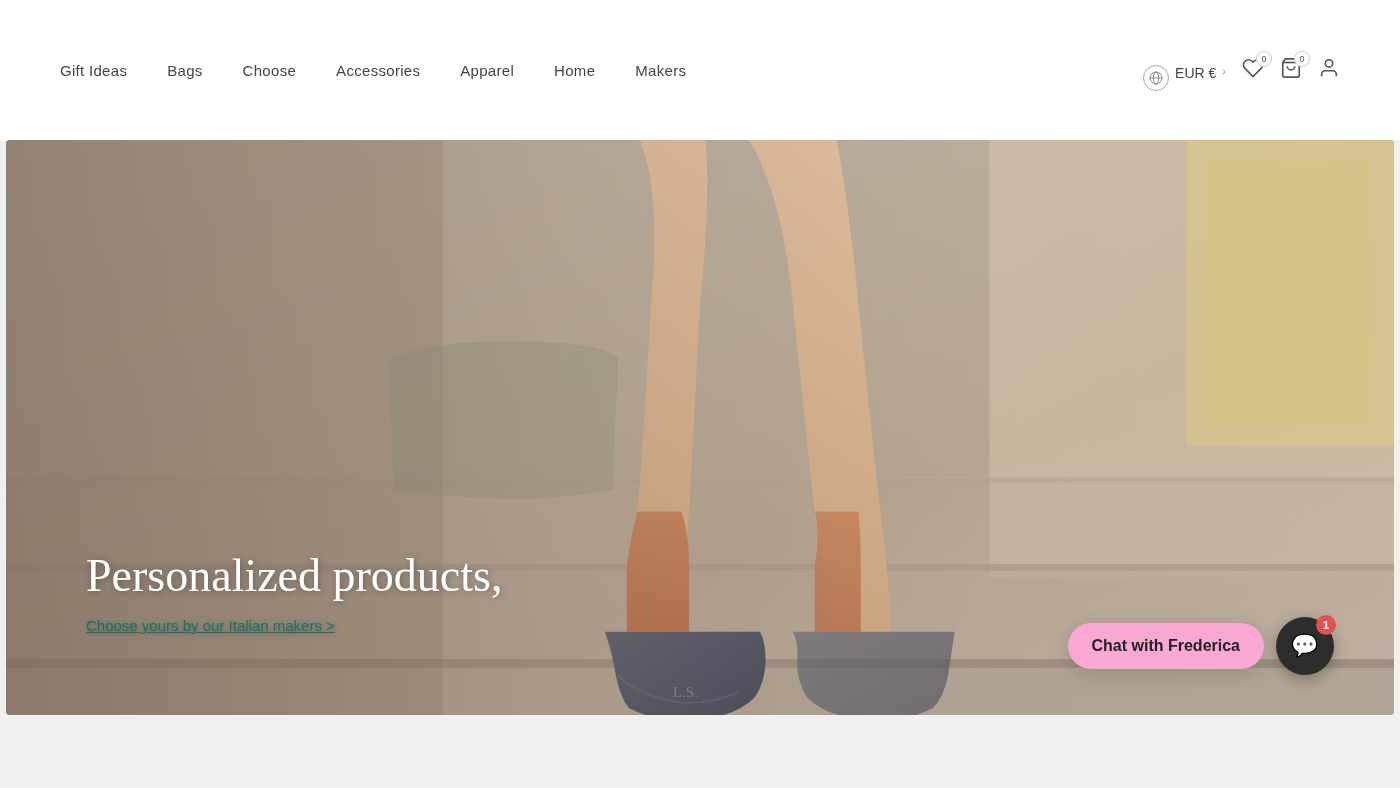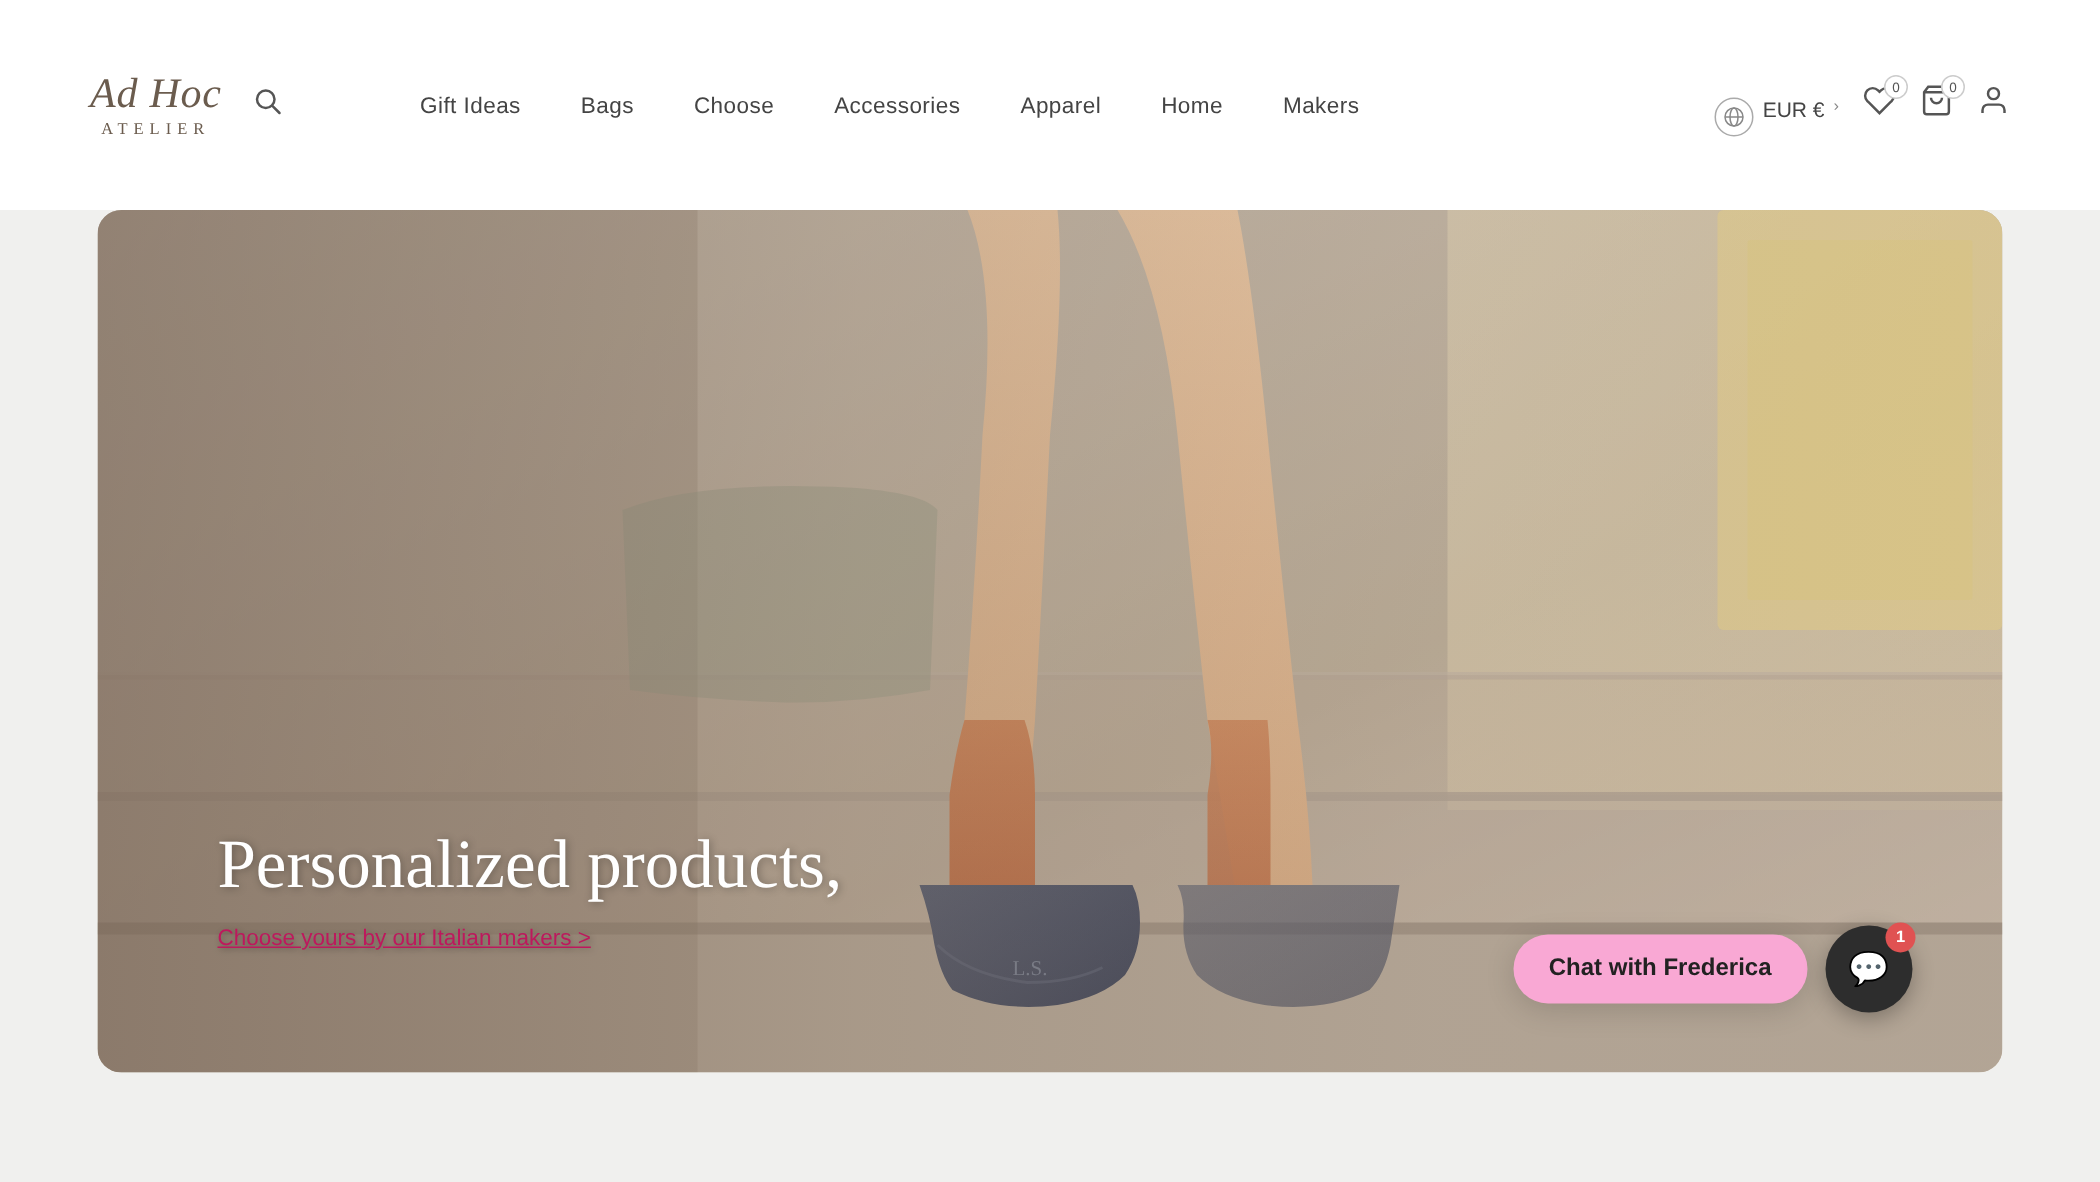--- a/index.html
+++ b/index.html
@@ -135,25 +135,25 @@
 
     .user-icon {
       font-size: 20px;
       cursor: pointer;
       color: #555;
     }
 
     
     .hero {
       position: relative;
-      width: 1270px;
+      width: 1388px;
       height: 575px;
       margin: 0 auto;
       overflow: hidden;
-      border-radius: 16px;
+      border-radius: 4px;
     }
 
     .hero-bg {
       position: absolute;
       inset: 0;
       background: linear-gradient(
         to right,
         rgba(120, 100, 85, 0.55) 0%,
         rgba(150, 130, 110, 0.3) 40%,
         rgba(180, 160, 140, 0.15) 70%,
@@ -181,21 +181,21 @@
       font-family: Georgia, serif;
       font-size: 46px;
       font-weight: normal;
       line-height: 1.2;
       text-shadow: 1px 1px 6px rgba(0,0,0,0.3);
       margin-bottom: 14px;
     }
 
     .hero-link {
       display: inline-block;
-      color: #be185d;
+      color: #0f766e;
       font-family: Arial, sans-serif;
       font-size: 15px;
       text-decoration: underline;
       cursor: pointer;
       text-shadow: 1px 1px 4px rgba(0,0,0,0.3);
     }
 
     
     .chat-widget {
       position: absolute;
@@ -251,32 +251,20 @@
       justify-content: center;
       font-family: Arial, sans-serif;
       font-weight: bold;
     }
   </style>
 </head>
 <body>
 
 <header class="header">
 
-  <div class="logo-area">
-    <div class="logo-text">
-      <span class="adhoc">Ad Hoc</span>
-      <span class="atelier">ATELIER</span>
-    </div>
-    <div class="search-icon-wrap">
-      <svg width="20" height="20" viewBox="0 0 24 24" fill="none" stroke="#555" stroke-width="2" stroke-linecap="round" stroke-linejoin="round">
-        <circle cx="11" cy="11" r="7"></circle>
-        <line x1="16.5" y1="16.5" x2="22" y2="22"></line>
-      </svg>
-    </div>
-  </div>
 
   <nav class="main-nav">
     <a>Gift Ideas</a>
     <a>Bags</a>
     <a>Choose</a>
     <a>Accessories</a>
     <a>Apparel</a>
     <a>Home</a>
     <a>Makers</a>
   </nav>

